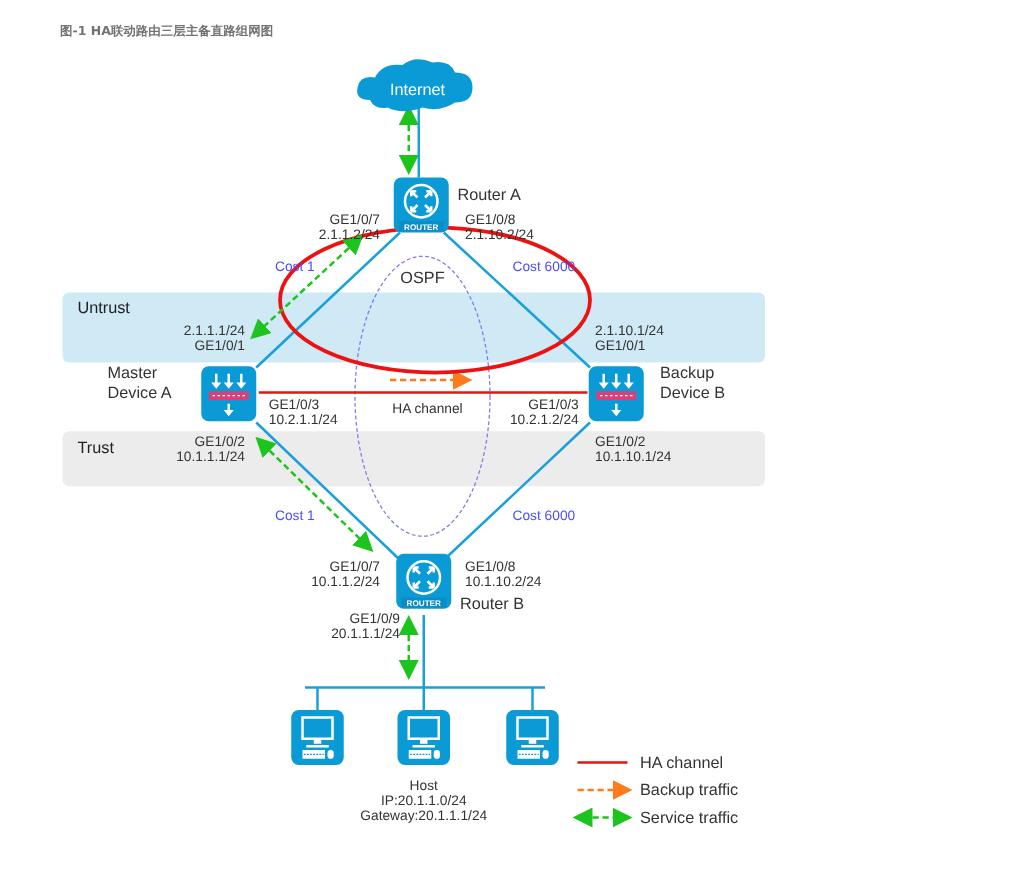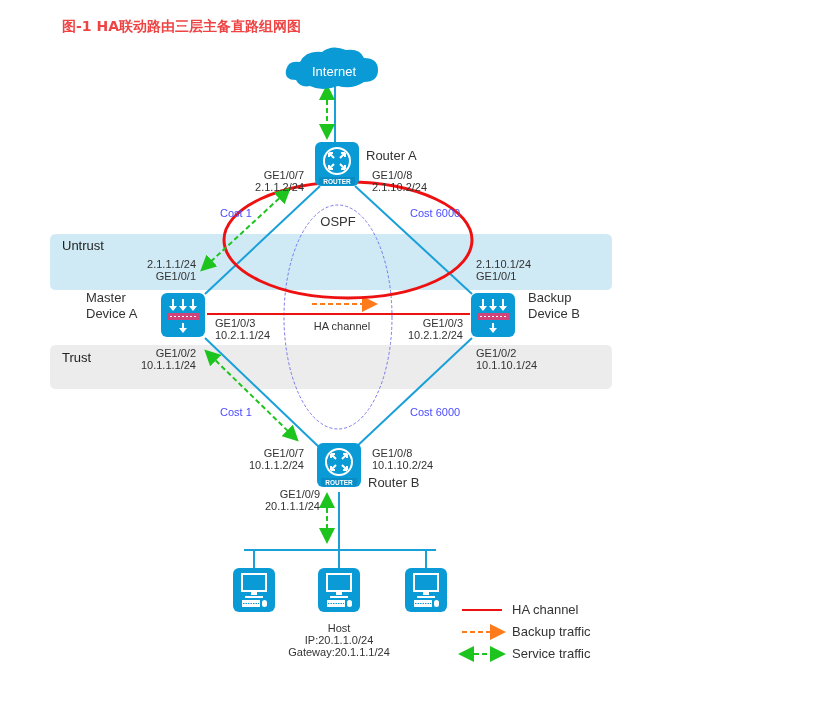--- a/index.html
+++ b/index.html
@@ -1,17 +1,17 @@
 <!DOCTYPE html>
 <html><head>
 <meta charset="utf-8">
 <style>
   html, body { margin:0; padding:0; background:#ffffff; }
   body { width:824px; height:704px; position:relative; overflow:hidden; font-family:"Liberation Sans", sans-serif; }
-  .title { position:absolute; left:62px; top:18px; font-size:14px; font-weight:bold; color:#ef4444; font-family:"DejaVu Sans", sans-serif; }
+  .title { position:absolute; left:48px; top:18px; font-size:10px; font-weight:bold; color:#737373; font-family:"DejaVu Sans", sans-serif; }
   svg { position:absolute; left:0; top:0; }
   svg text { font-family:"Liberation Sans", sans-serif; }
   .lbl { font-size:11px; fill:#333333; }
   .lbl-lg { font-size:13px; fill:#333333; }
   .cost { font-size:11px; fill:#4b4bff; }
   .zone { font-size:13px; fill:#222222; }
 </style>
 </head>
 <body>
 

